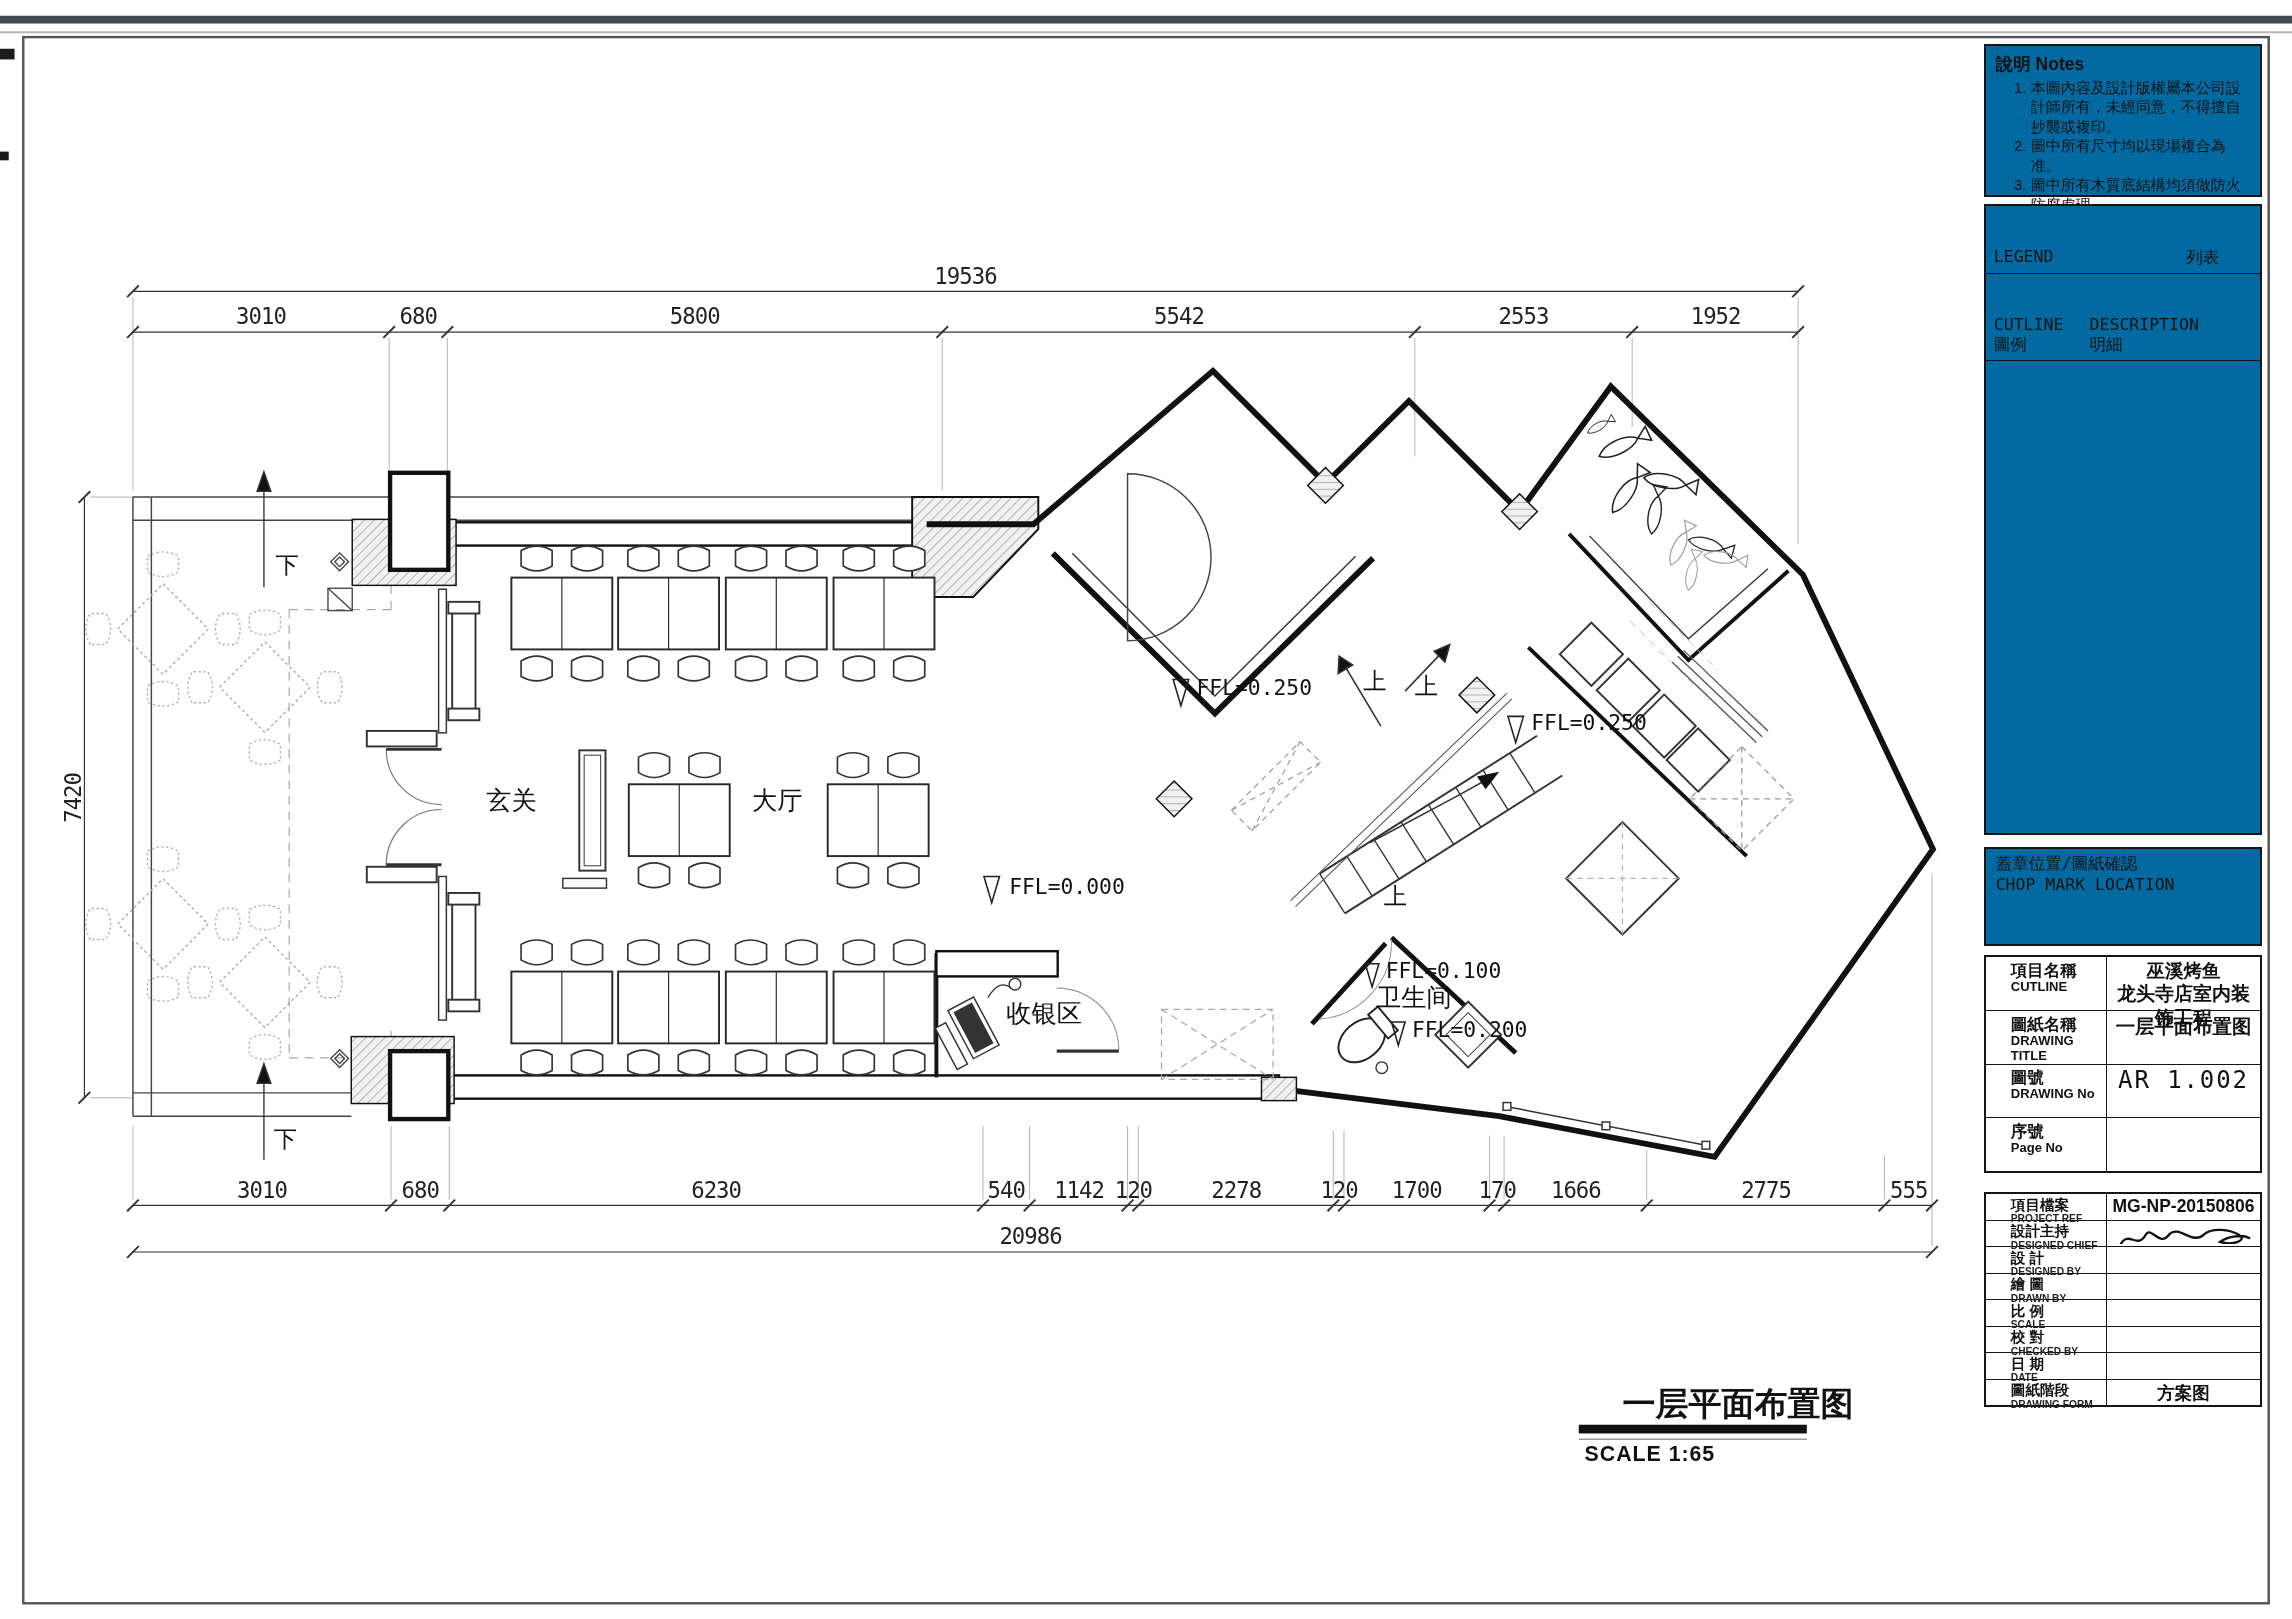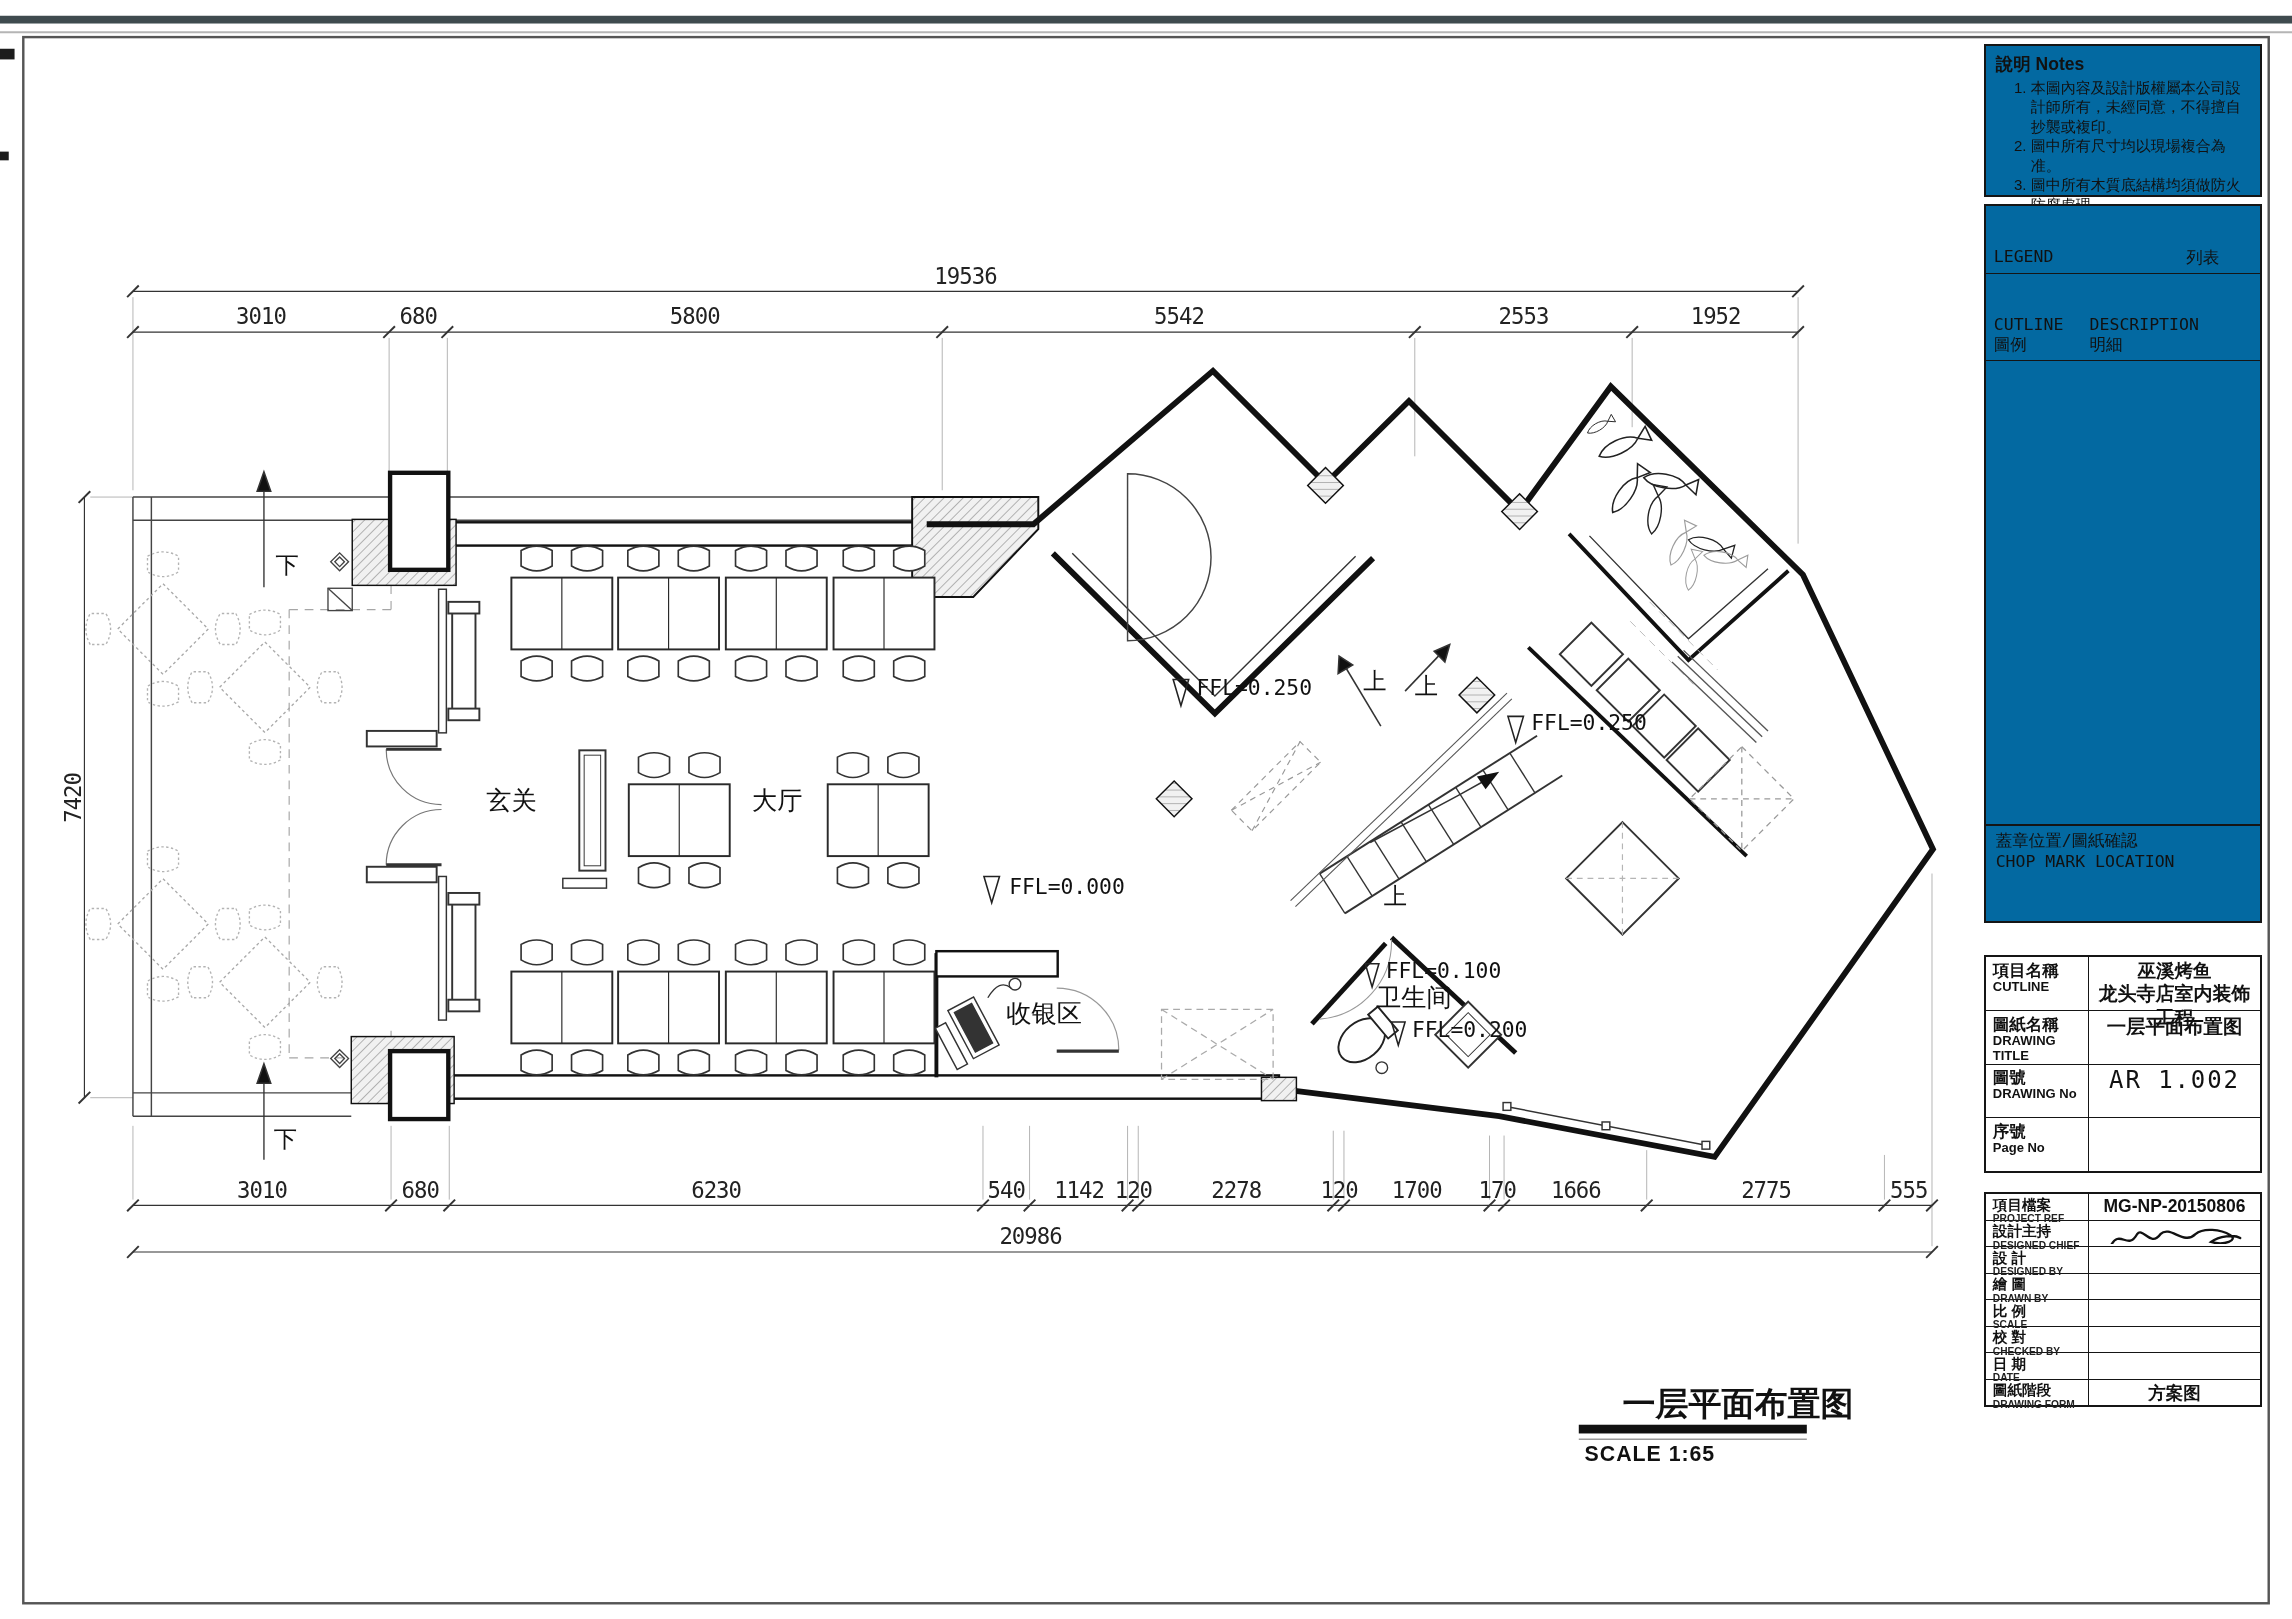--- a/index.html
+++ b/index.html
@@ -15,25 +15,25 @@
   
   .panel-box{position:absolute;left:1984px;width:278px;border:2.9px solid #151515;background:#0369a1;box-sizing:border-box;}
   .notes-box{top:44px;height:153px;padding:5.8px 7.8px 3.9px 9.7px;}
   .notes-title{font-size:17.5px;font-weight:bold;}
   .notes-box ol{margin:1.9px 0 0 0;padding-left:35px;}
   .notes-box li{font-size:15px;line-height:1.3;}
   .legend-box{top:204px;height:631px;}
   .legend-row{display:flex;border-bottom:1.9px solid #151515;font-family:"DejaVu Sans Mono",monospace;
     font-size:16.5px;padding:3.9px 7.8px;justify-content:space-between;margin-top:37px;}
   .legend-row span:last-child{margin-right:33px;}
-  .chop-box{top:824px;height:99px;padding:4.9px 9.7px;font-family:"DejaVu Sans Mono",monospace;font-size:16.5px;line-height:1.25;}
+  .chop-box{top:847px;height:99px;padding:4.9px 9.7px;font-family:"DejaVu Sans Mono",monospace;font-size:16.5px;line-height:1.25;}
   .tbl{position:absolute;left:1984px;width:278px;border:2.9px solid #151515;box-sizing:border-box;background:#fff;display:flex;flex-direction:column;}
   .proj-tbl{top:955px;height:218px;}
   .ref-tbl{top:1192px;height:215px;}
-  .trow{display:flex;flex:1;border-bottom:1.9px solid #151515;min-height:0;}
+  .trow{display:flex;flex:1;border-bottom:1.9px solid #151515;min-height:0;padding-left:18px;}
   .trow:last-child{border-bottom:none;}
   .tlabel{width:103px;border-right:1.9px solid #151515;padding:3.9px 0 0 6.8px;box-sizing:border-box;}
   .tvalue{flex:1;display:flex;flex-direction:column;align-items:center;justify-content:space-between;text-align:center;padding:1.9px;}
   .zh-lg{font-size:16.5px;font-weight:bold;line-height:1.15;}
   .en-lg{font-size:13px;font-weight:bold;line-height:1.15;}
   .zh-sm{font-size:14.6px;font-weight:bold;line-height:1.05;}
   .en-sm{font-size:10.2px;font-weight:bold;line-height:1.1;color:#222;}
   .v-proj1{font-size:18.4px;font-weight:bold;line-height:1.25;}
   .v-proj2{font-size:19px;font-weight:bold;line-height:1.25;}
   .v-title{font-size:19.4px;font-weight:bold;}

